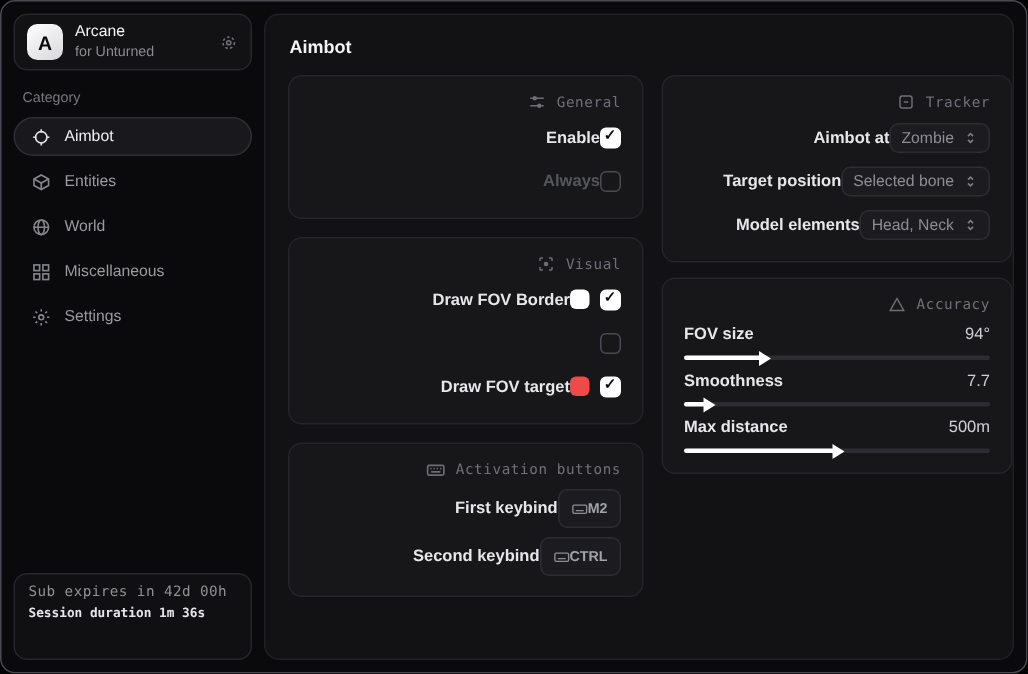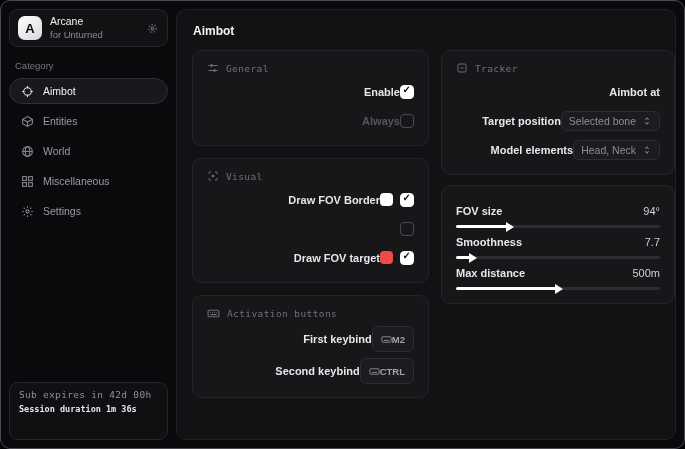--- a/index.html
+++ b/index.html
@@ -48,21 +48,21 @@
     padding:12px 15px; display:flex; flex-direction:column; overflow:hidden;
   }
   .page-title { color:#f4f4f5; font-size:12px; font-weight:bold; margin:2px 0 12px 1px; }
   .columns { display:flex; gap:12px; align-items:flex-start; }
   .col-left { width:237px; flex:0 0 237px; display:flex; flex-direction:column; gap:12px; }
   .col-right { width:234px; flex:0 0 234px; display:flex; flex-direction:column; gap:10px; }
   .card {
     background:#17171a; border:1px solid #242429; border-radius:9px;
     padding:11px 14px 13px 14px;
   }
-  .sec-head { display:flex; align-items:center; gap:7px; margin-bottom:4px; }
+  .sec-head { display:flex; align-items:center; gap:7px; margin-bottom:4px;justify-content:flex-end; }
   .sec-head .sicon { color:#6d6d75; display:flex; }
   .sec-title { font-family:"DejaVu Sans Mono", monospace; color:#70707a; font-size:9.5px; letter-spacing:0.4px; }
   .row { display:flex; align-items:center; justify-content:flex-end; min-height:23px; margin-top:6px; }
   .row-label { color:#e7e7ea; font-size:11px; font-weight:bold; }
   .row-label.muted { color:#55555e; }
   .ctrl-group { display:flex; align-items:center; gap:7px; }
   
   .checkbox {
     width:14px; height:14px; border-radius:4px; border:1.5px solid #4a4a54;
     background:transparent; position:relative; cursor:pointer;
@@ -288,20 +288,28 @@
             <span class="sicon">
               <svg width="12" height="12" viewBox="0 0 24 24" fill="none" stroke="currentColor" stroke-width="2">
                 <rect x="4" y="4" width="16" height="16" rx="3"></rect>
                   <line x1="9" y1="12" x2="15" y2="12"></line>
               </svg>
             </span>
             <span class="sec-title">Tracker</span>
           </div>
           <div class="row">
             <span class="row-label">Aimbot at</span>
+            <span class="select-pill">
+              <span>Zombie</span>
+              <span class="uicon">
+                <svg width="10" height="10" viewBox="0 0 24 24" fill="none" stroke="currentColor" stroke-width="2.5">
+                    <path d="M8 9l4-4 4 4M8 15l4 4 4-4"></path>
+                  </svg>
+              </span>
+            </span>
           </div>
           <div class="row">
             <span class="row-label">Target position</span>
             <span class="select-pill">
               <span>Selected bone</span>
               <span class="uicon">
                 <svg width="10" height="10" viewBox="0 0 24 24" fill="none" stroke="currentColor" stroke-width="2.5">
                     <path d="M8 9l4-4 4 4M8 15l4 4 4-4"></path>
                   </svg>
               </span>
@@ -314,20 +322,28 @@
               <span class="uicon">
                 <svg width="10" height="10" viewBox="0 0 24 24" fill="none" stroke="currentColor" stroke-width="2.5">
                     <path d="M8 9l4-4 4 4M8 15l4 4 4-4"></path>
                   </svg>
               </span>
             </span>
           </div>
         </div>
 
         <div class="card">
+          <div class="sec-head">
+            <span class="sicon">
+              <svg width="12" height="12" viewBox="0 0 24 24" fill="none" stroke="currentColor" stroke-width="2">
+                <path d="M12 4l9 16H3z"></path>
+              </svg>
+            </span>
+            <span class="sec-title">Accuracy</span>
+          </div>
 
           <div class="slider-group">
             <div class="slider-top">
               <span class="row-label">FOV size</span>
               <span class="slider-value">94°</span>
             </div>
             <div class="slider-track">
               <div class="slider-fill" style="width: 26%;">
                 <div class="slider-thumb"></div>
               </div>

